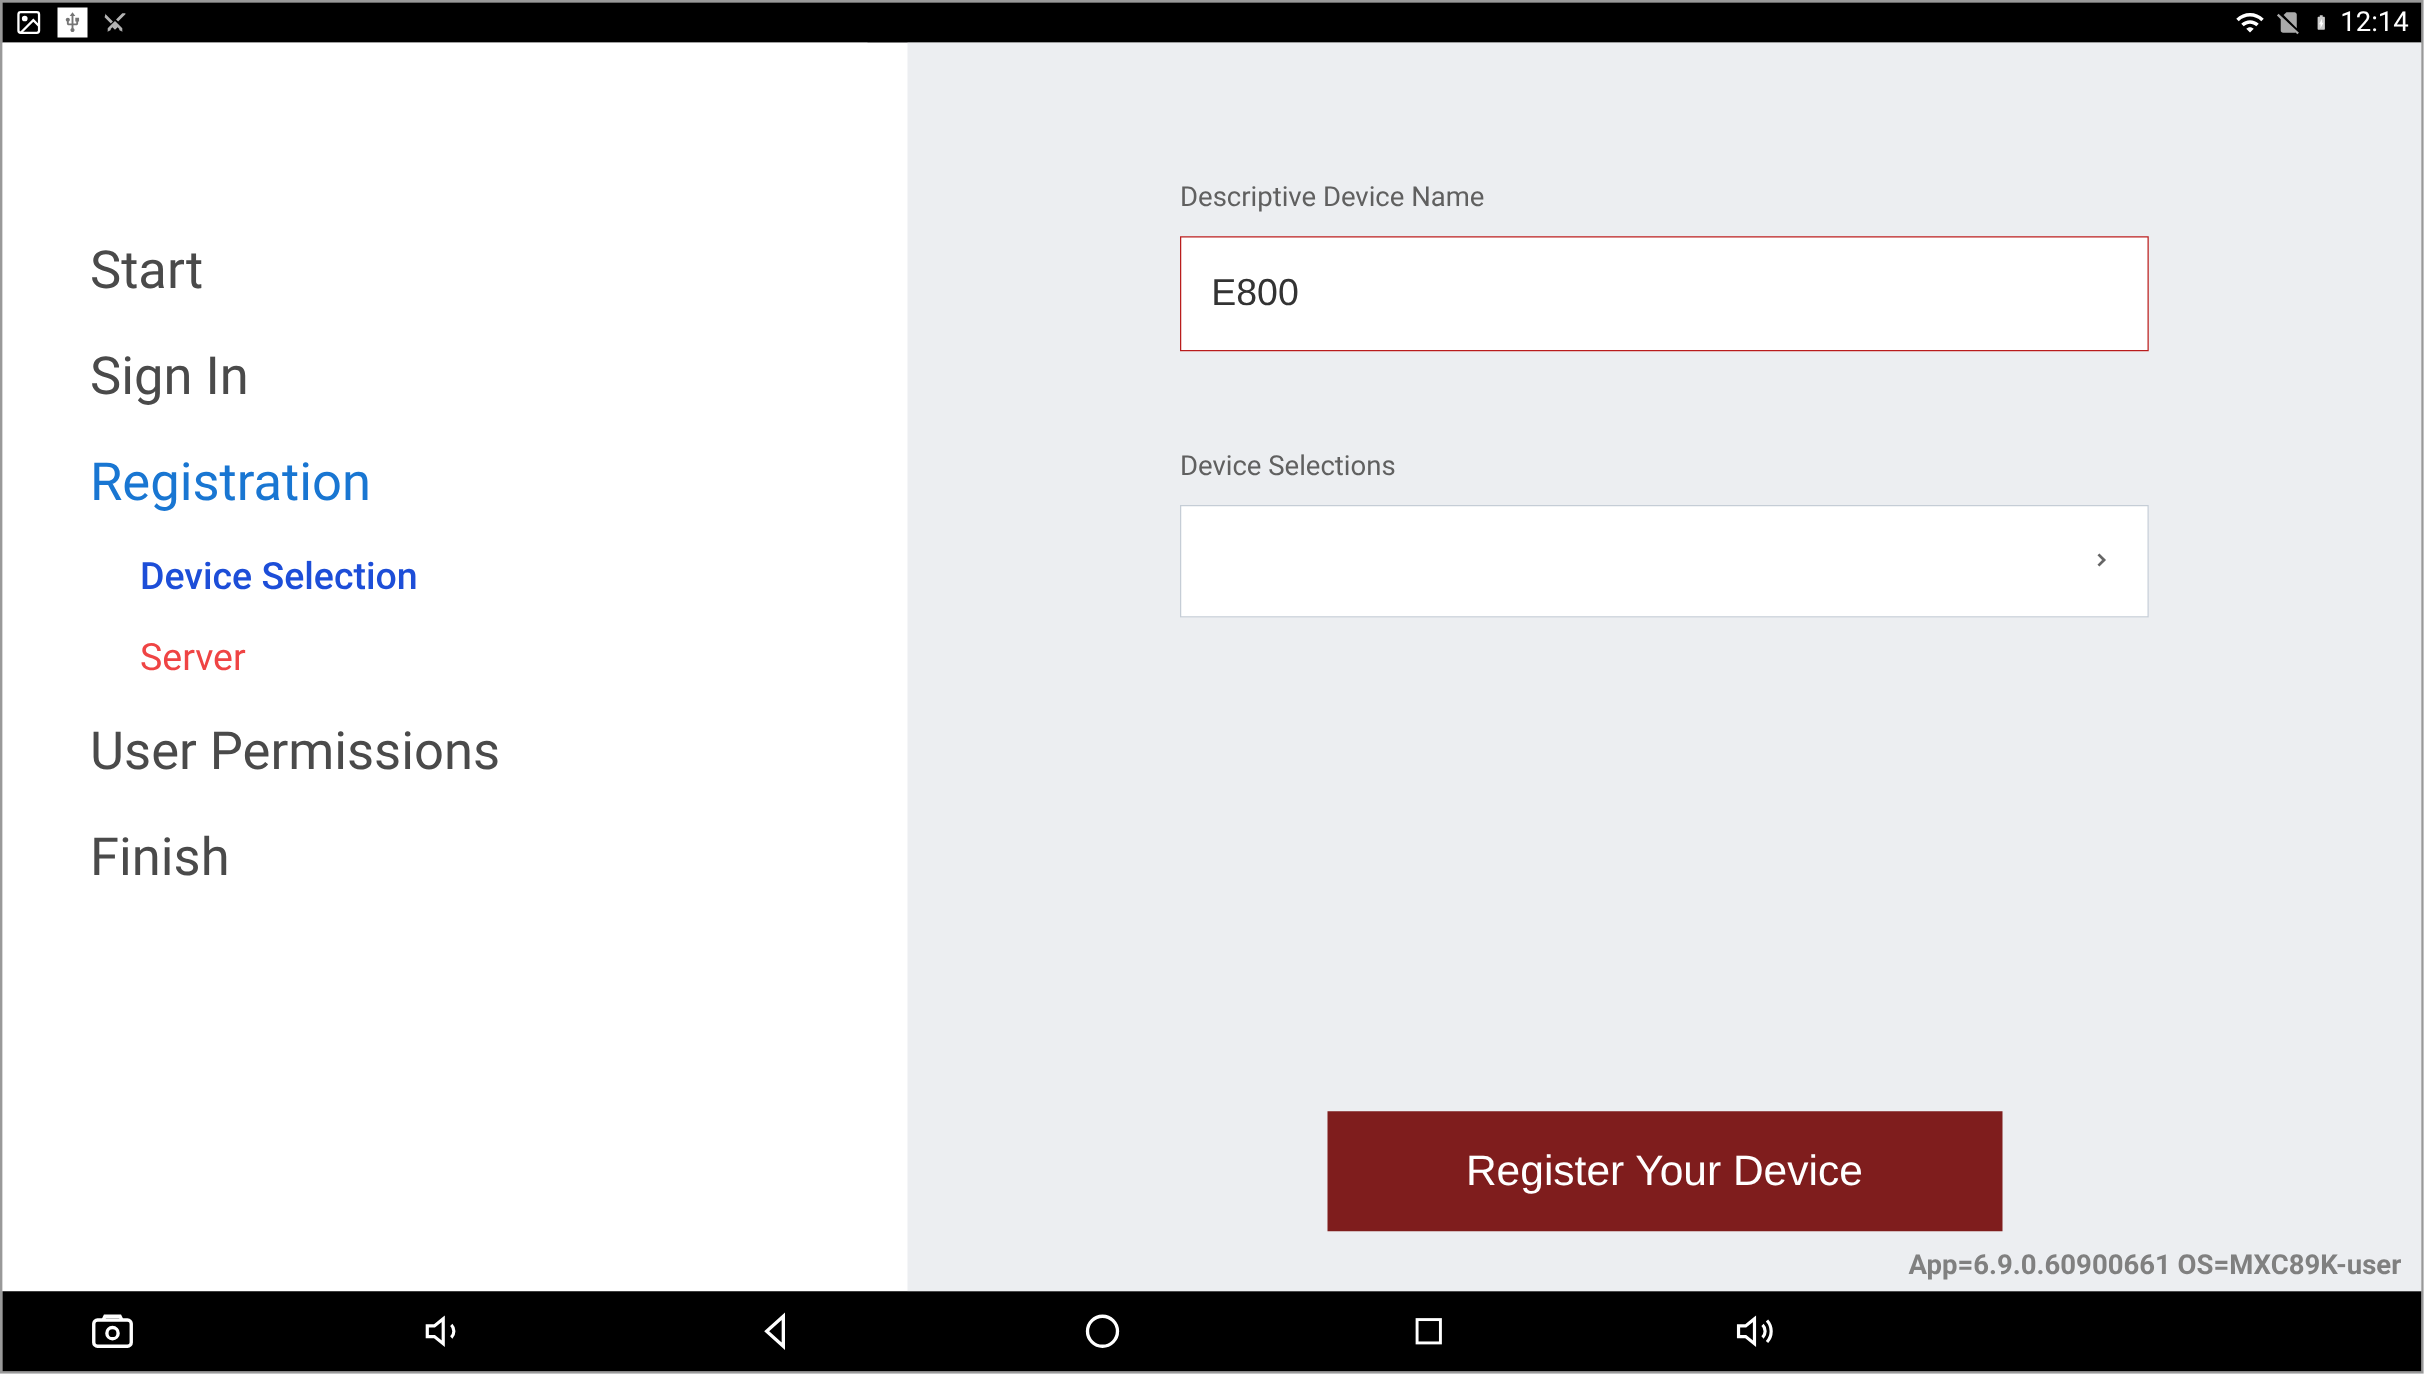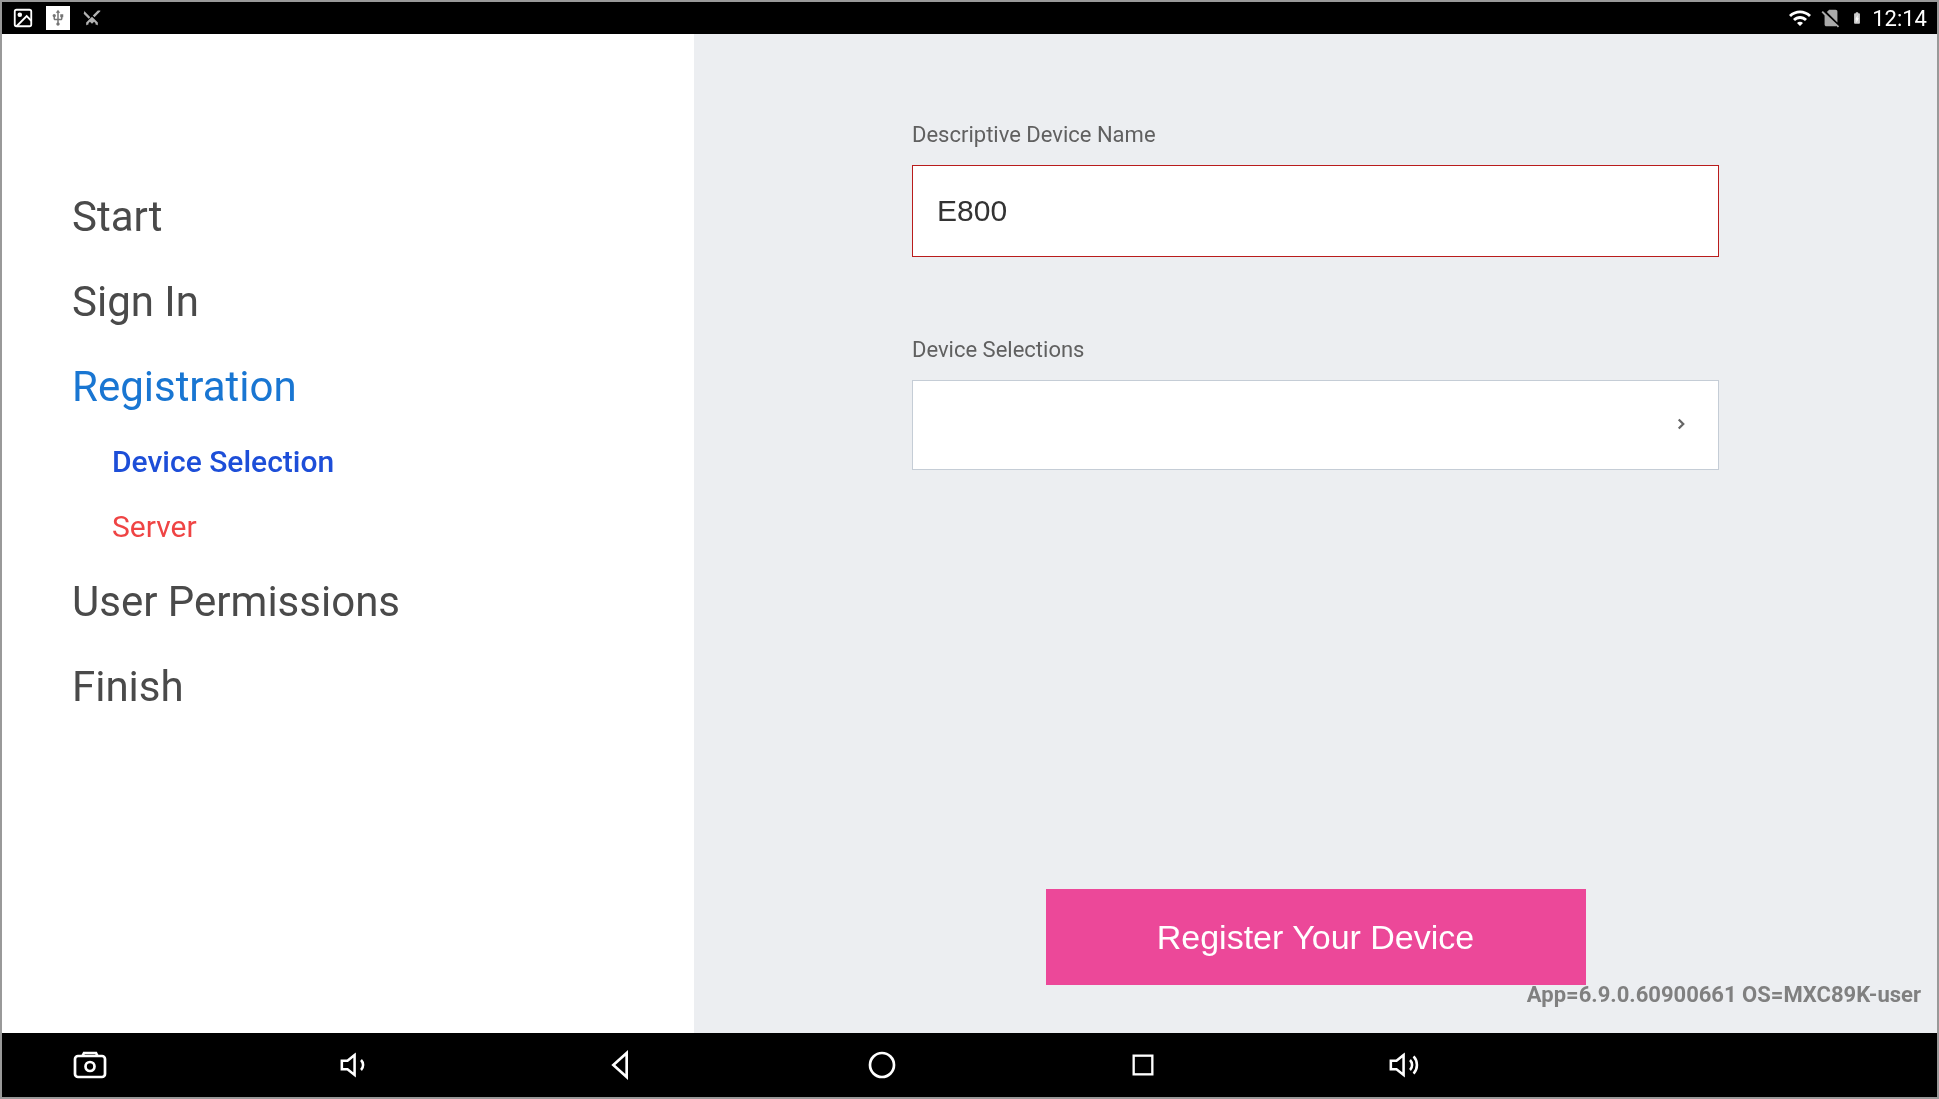--- a/index.html
+++ b/index.html
@@ -91,22 +91,23 @@
     }
     
     .nav-sub-item.active {
       color: #1d4ed8;
       font-weight: 500;
     }
     
     .content {
       flex: 1;
       background: #eceef1;
-      padding: 88px 218px 0 218px;
+      padding: 112px 218px 0 218px;
       position: relative;
+      margin-left: 32px;
     }
     
     .field-group {
       margin-bottom: 80px;
     }
     
     .field-label {
       font-size: 22px;
       color: #606060;
       margin-bottom: 18px;
@@ -140,31 +141,31 @@
       font-size: 24px;
     }
     
     .register-button {
       position: absolute;
       top: 855px;
       left: 50%;
       transform: translateX(-50%);
       width: 540px;
       height: 96px;
-      background: #ec4899;
+      background: #7f1d1d;
       color: white;
       border: none;
       font-size: 34px;
       font-weight: 500;
       cursor: pointer;
     }
     
     .version-info {
       position: absolute;
-      bottom: 26px;
+      bottom: 8px;
       right: 16px;
       font-size: 22px;
       font-weight: 700;
       color: #808080;
     }
     
     .bottom-bar {
       height: 64px;
       background: black;
       display: flex;

